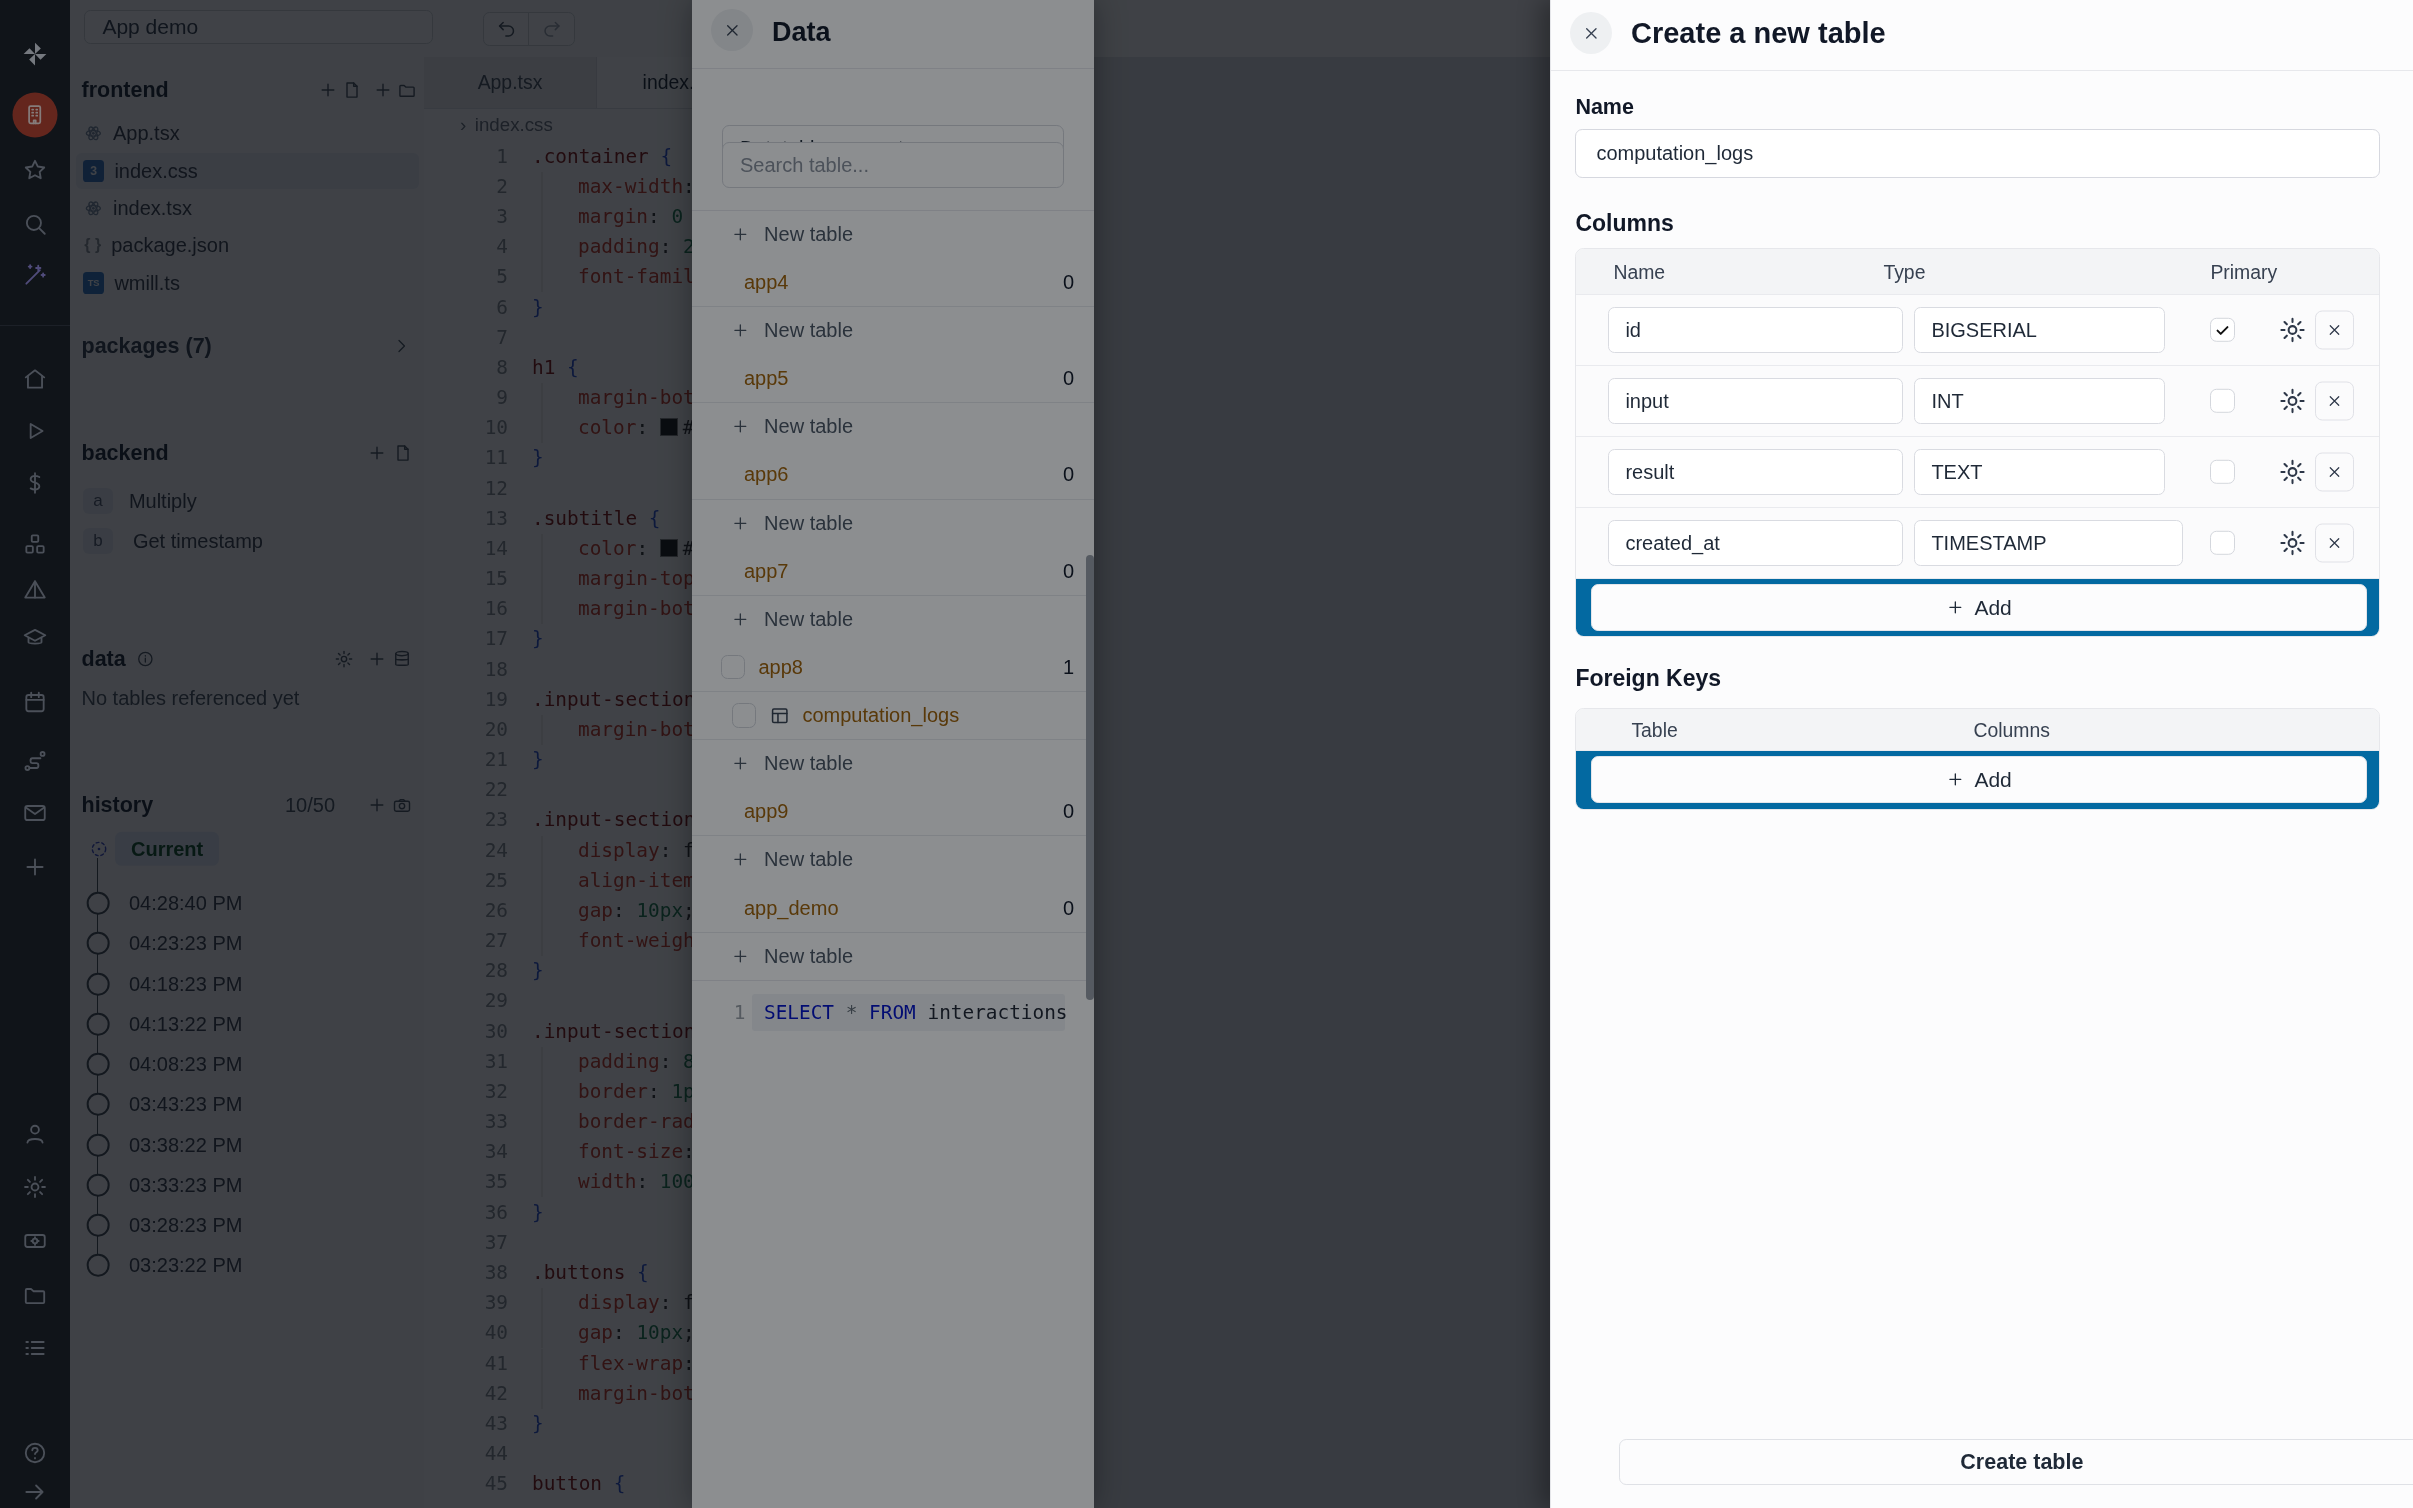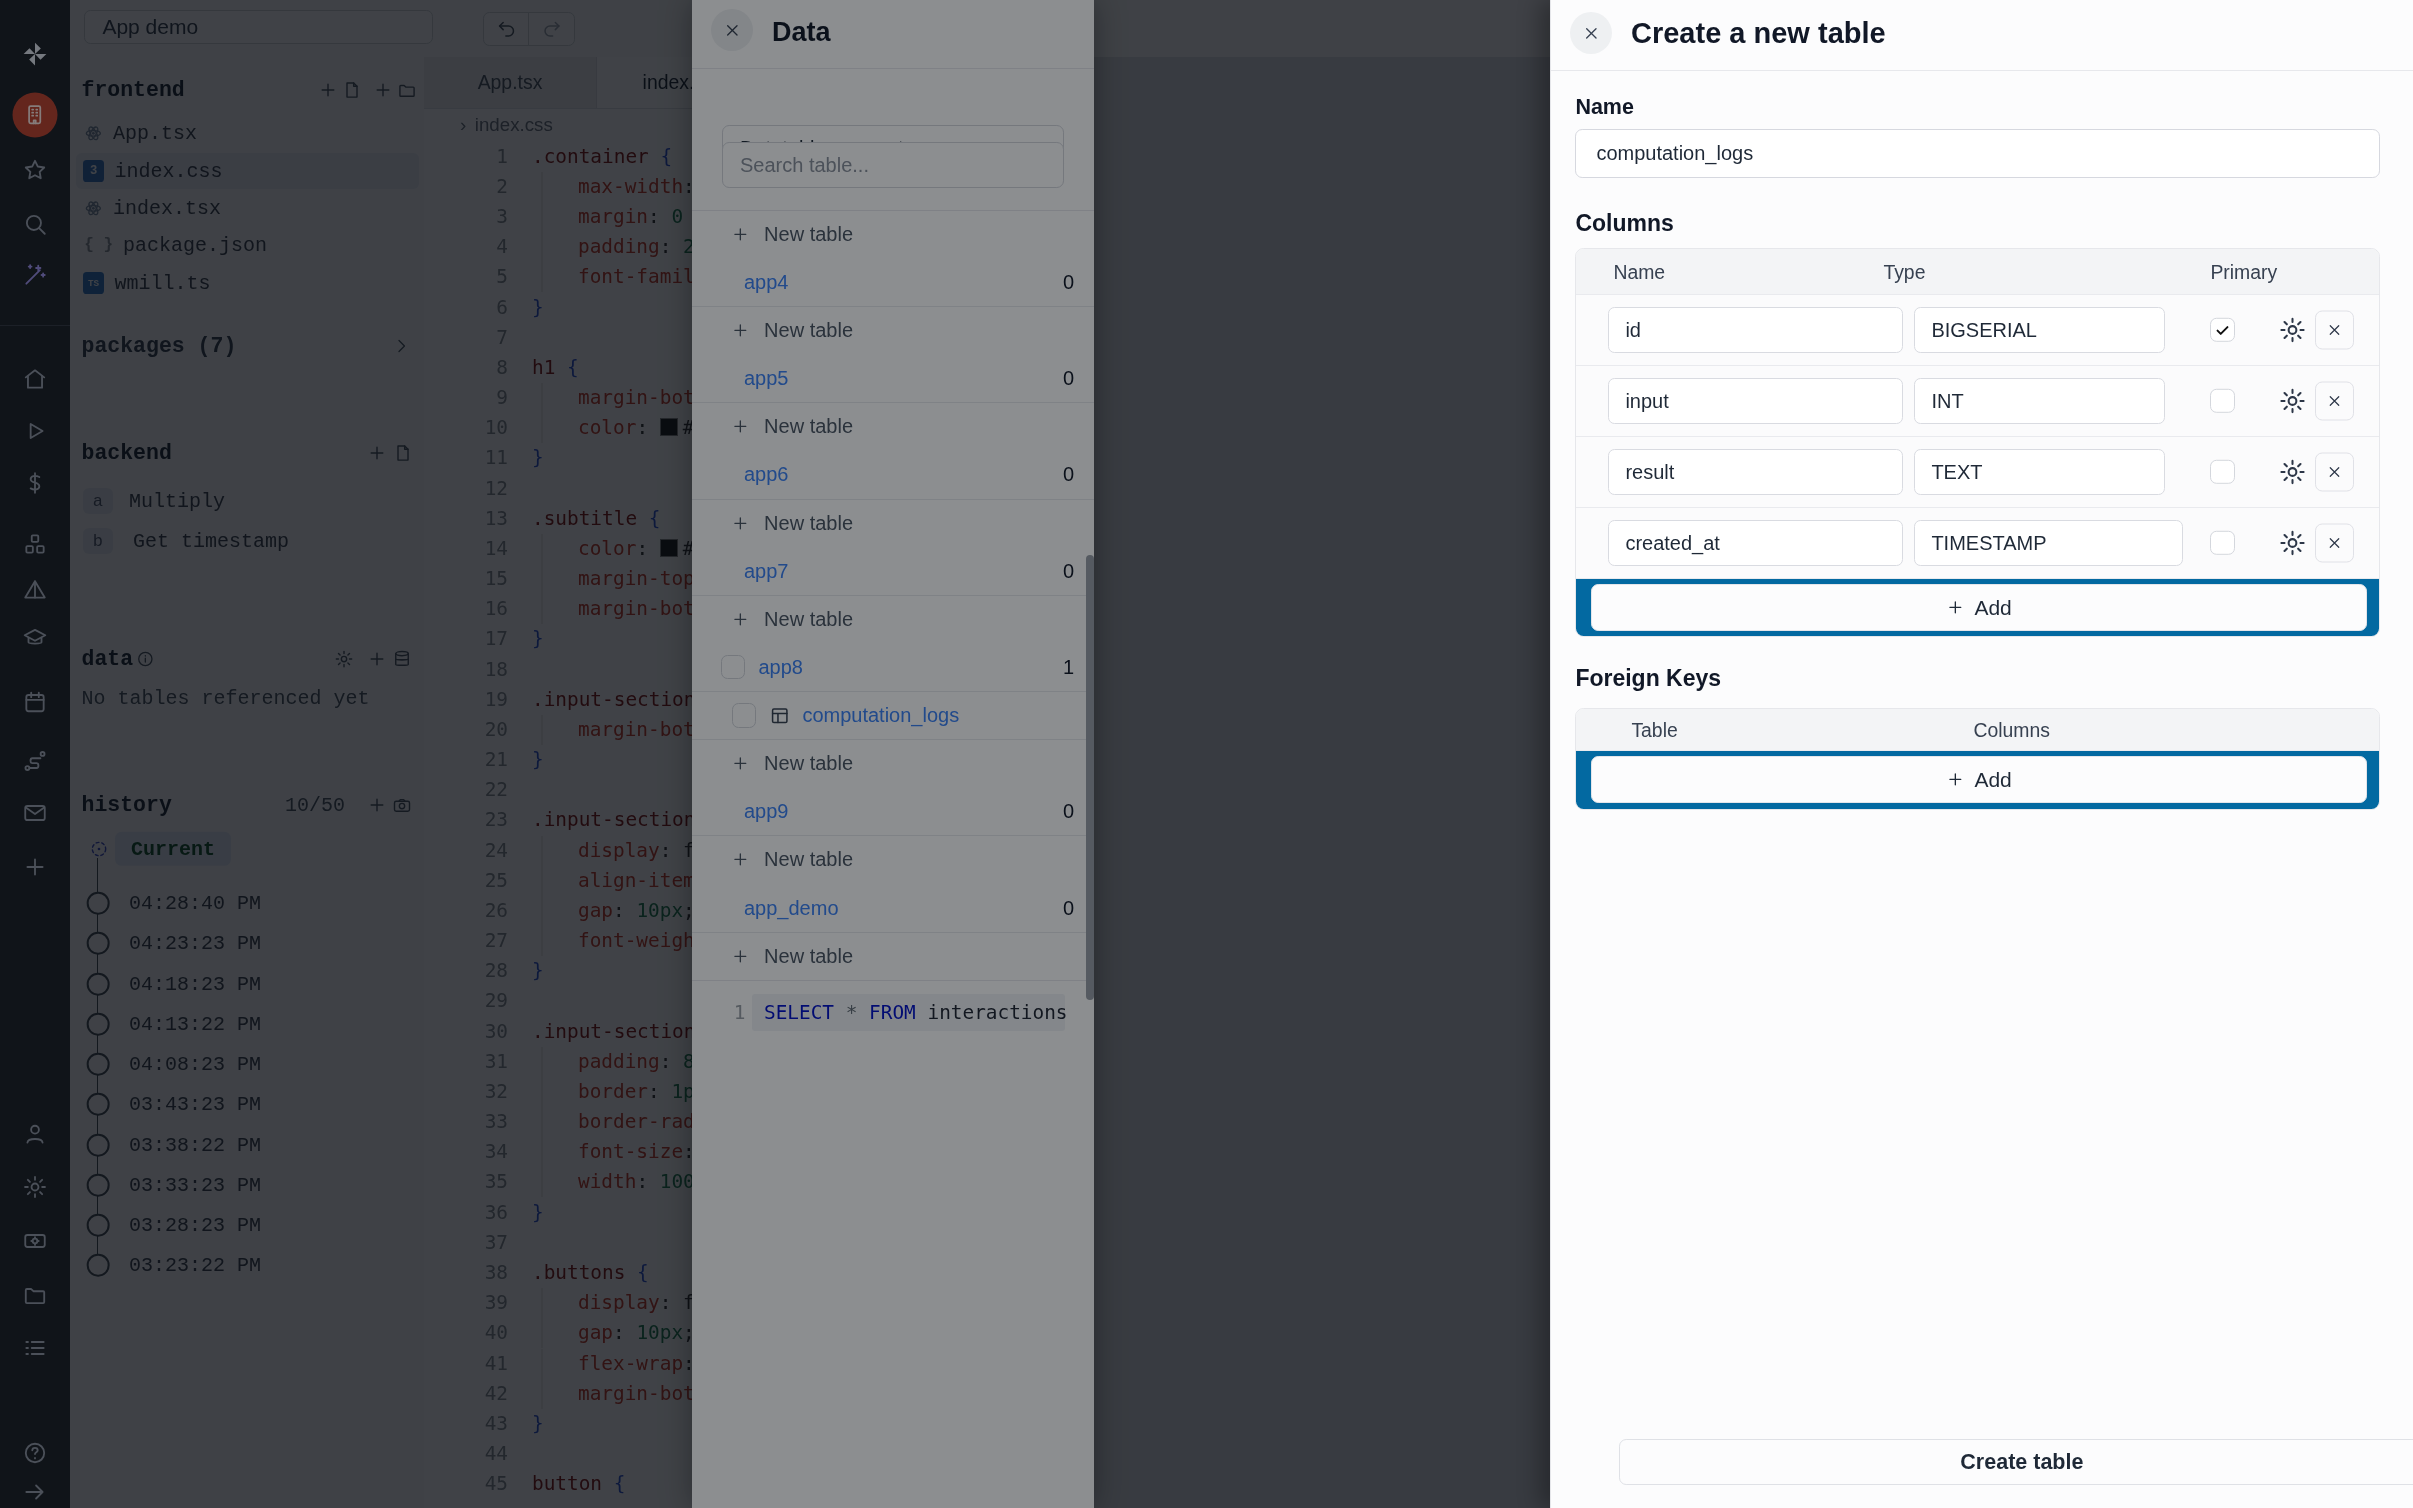--- a/index.html
+++ b/index.html
@@ -18,21 +18,21 @@
   
   #topbar{position:absolute;left:70px;top:0;width:2344px;height:57px;background:#fafafb;border-bottom:0.7px solid #e3e4e8;z-index:1;}
   #appname{position:absolute;left:14.4px;top:10px;width:349px;height:34px;border:1.4px solid #cfd2d9;border-radius:6.5px;
            display:flex;align-items:center;padding-left:17px;font-size:21px;color:#374151;background:#fff;box-sizing:border-box;}
   .tb-btn{position:absolute;top:11.5px;width:47px;height:34px;border:1.4px solid #cfd2d9;background:#fff;
           display:flex;align-items:center;justify-content:center;box-sizing:border-box;}
   #undo{left:413px;border-radius:6.5px 0 0 6.5px;}
   #redo{left:458px;border-radius:0 6.5px 6.5px 0;}
 
   #filepanel{position:absolute;left:70px;top:57px;width:354px;height:1452px;background:#fbfbfc;
-             border-right:0.7px solid #e6e7ea;z-index:1;font-family:Liberation Mono, monospace;}
+             border-right:0.7px solid #e6e7ea;z-index:1;}
   .fp-title{position:absolute;left:11.5px;font-size:21.5px;font-weight:700;color:#1f2937;transform:translateY(-50%);}
   .fp-item{position:absolute;left:5.7px;width:343px;height:36px;display:flex;align-items:center;border-radius:5.7px;}
   .fp-item .lbl{font-size:20px;color:#3c4350;margin-left:10px;}
   .fp-item.sel{background:#e8eaf6;}
   .badge{width:30px;height:26px;border-radius:5.7px;background:#e7e9f3;color:#515a6e;font-size:17px;
          display:flex;align-items:center;justify-content:center;margin-left:7.2px;}
   .fbadge{width:21.5px;height:21.5px;border-radius:3.6px;color:#fff;font-weight:700;display:flex;align-items:center;justify-content:center;margin-left:7.2px;}
   .hx-ic{position:absolute;transform:translate(0,-50%);}
   .fp-sub{position:absolute;left:11.5px;font-size:20px;color:#4b5563;transform:translateY(-50%);}
   .pill{position:absolute;background:#e3e7f8;border-radius:6.5px;color:#14532d;font-weight:700;font-size:20px;
@@ -67,21 +67,21 @@
   .circ-btn{position:absolute;width:42px;height:42px;border-radius:50%;background:#eef0f2;
             display:flex;align-items:center;justify-content:center;}
   .pane-title{position:absolute;font-weight:700;color:#111827;}
   .hr{position:absolute;left:0;width:100%;height:0.7px;background:#e7e8ec;}
   .fieldbox{position:absolute;left:30px;width:342px;height:46px;border:1.4px solid #d4d6dd;border-radius:7.2px;
             display:flex;align-items:center;padding-left:17px;font-size:20px;color:#1f2937;box-sizing:border-box;background:#fff;}
   .fieldbox.ph{color:#8a909c;}
   .d-row{position:absolute;left:0;width:402px;height:48px;display:flex;align-items:center;box-sizing:border-box;}
   .d-row.sep{border-top:0.7px solid #e8e9ed;}
   .d-new{font-size:20px;color:#4b5563;}
-  .d-name{font-size:20px;color:#3b82f6;}
+  .d-name{font-size:20px;color:#a16207;}
   .d-count{position:absolute;right:20px;font-size:20px;color:#111827;}
   .cbx{width:24.4px;height:24.4px;border:1.4px solid #d4d7dd;border-radius:6.5px;background:#fff;box-sizing:border-box;flex:none;}
   #dscroll{position:absolute;left:394px;top:555px;width:8px;height:445px;border-radius:4.3px;background:#9aa0a8;}
   .sqltok{font-family:"DejaVu Sans Mono",monospace;font-size:19.4px;}
   .sq-kw{color:#0010c8;}.sq-op{color:#616a73;}.sq-id{color:#1f2430;}
   #sqlhl{position:absolute;left:60px;top:994px;width:313px;height:37px;background:#f1f3f6;border-radius:2.9px;}
 
   
   #drawer{position:absolute;left:1550px;top:0;width:863px;height:1508px;background:#fcfcfd;z-index:40;
           border-left:0.7px solid #e5e6ea;box-shadow:-10px 0 21.5px rgba(0,0,0,.30);}

